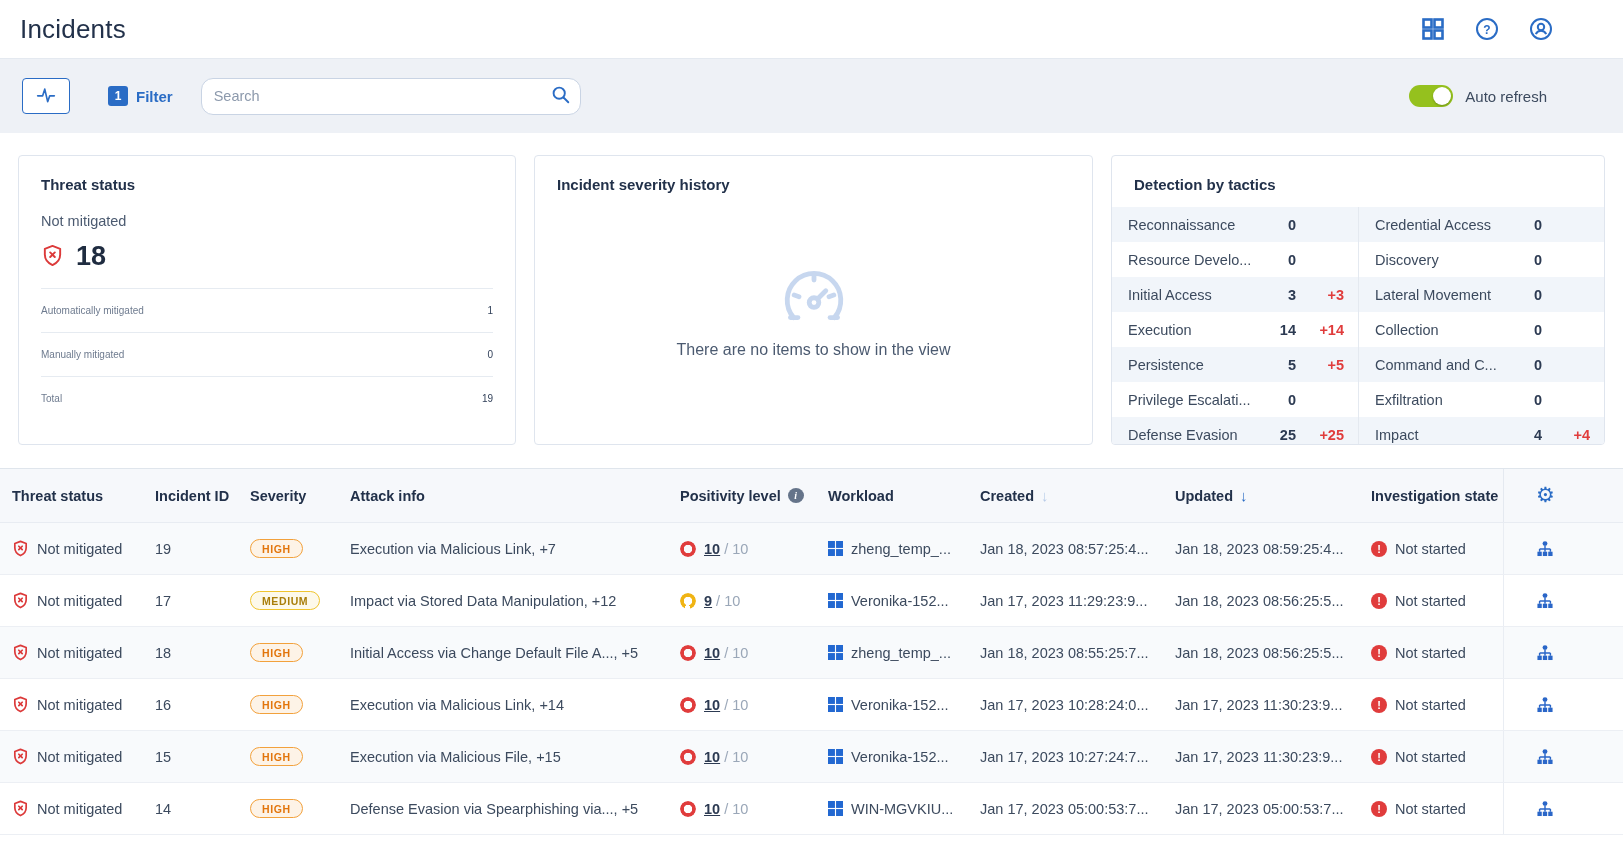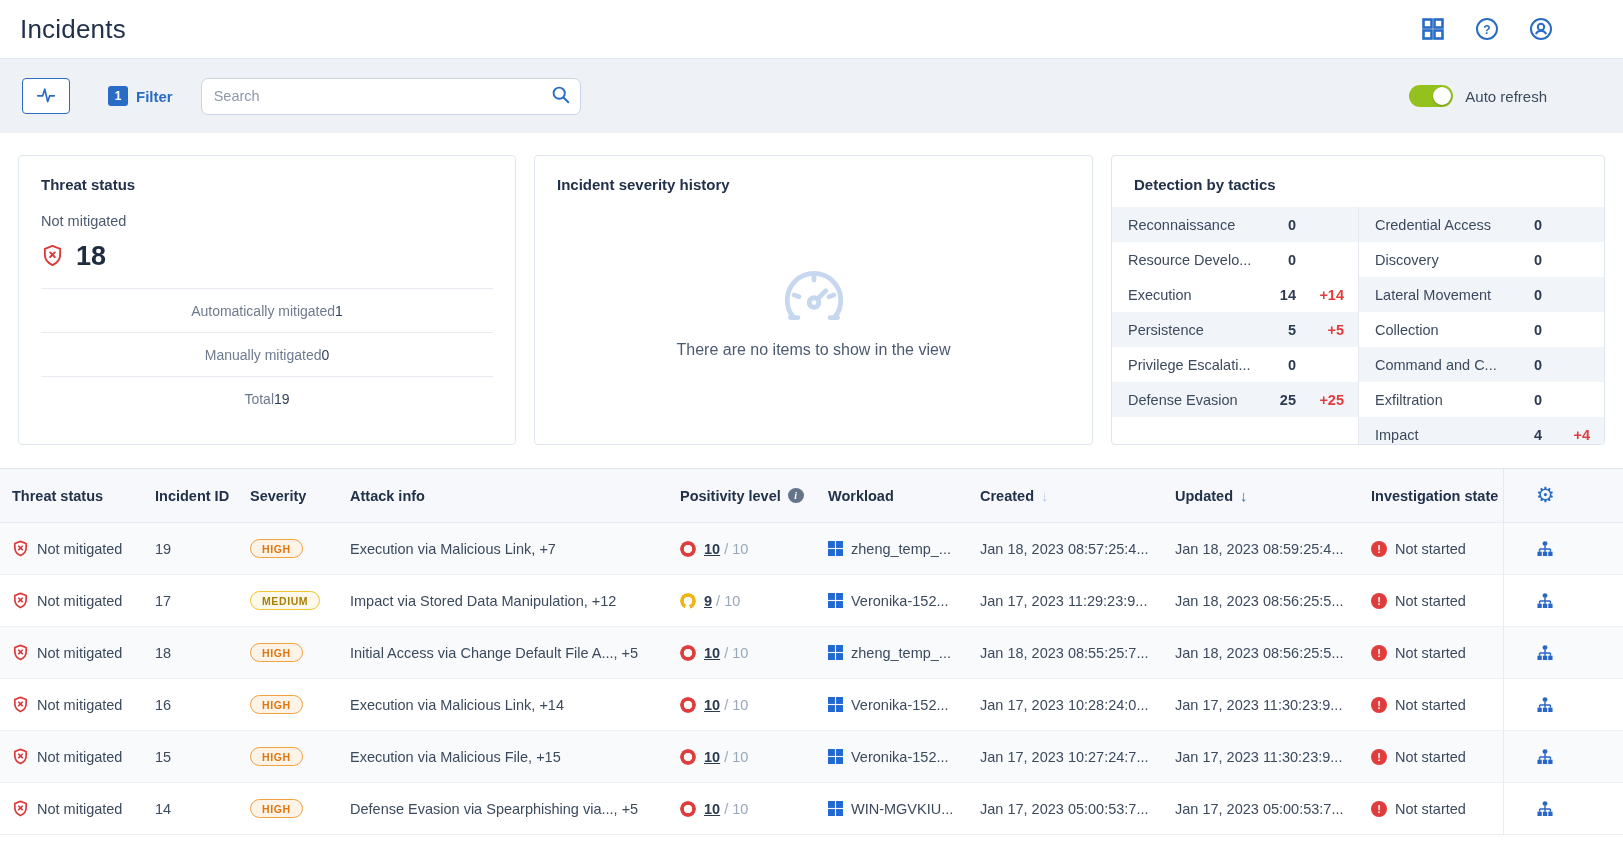--- a/index.html
+++ b/index.html
@@ -25,21 +25,21 @@
     display:flex; align-items:center; justify-content:center; cursor:pointer;
   }
   .filter { display:flex; align-items:center; gap:8px; margin-left:38px; cursor:pointer; }
   .filter-badge {
     width:20px; height:20px; background:#2a6cc5; color:#fff; border-radius:3px;
     font-size:12px; font-weight:700; display:flex; align-items:center; justify-content:center;
   }
   .filter-label { color:#2a6cc5; font-size:15px; font-weight:700; }
   .search-box {
     margin-left:28px; width:380px; height:37px; background:#fff; border:1px solid #c9d4e4;
-    border-radius:7px; display:flex; align-items:center; padding:0 10px 0 12px;
+    border-radius:12px; display:flex; align-items:center; padding:0 10px 0 12px;
   }
   .search-box input {
     flex:1; border:none; outline:none; font-size:14.5px; color:#3c4a5e;
     font-family:"Liberation Sans","DejaVu Sans",sans-serif; background:transparent;
   }
   .search-box input::placeholder { color:#8c99ac; }
   .auto-refresh { margin-left:auto; display:flex; align-items:center; gap:12px; padding-right:58px; }
   .toggle {
     width:44px; height:22px; border-radius:11px; background:#95c11e; position:relative;
     cursor:pointer; display:inline-block;
@@ -54,22 +54,22 @@
   .card {
     background:#fff; border:1px solid #dfe5ee; border-radius:4px; height:290px; overflow:hidden;
     position:relative;
   }
   .card-title { font-size:15px; font-weight:700; color:#22314a; }
   .card-threat { width:498px; padding:20px 22px 0 22px; }
   .threat-primary-label { margin-top:20px; font-size:14.5px; color:#4b5a70; }
   .threat-big { display:flex; align-items:center; gap:12px; margin-top:12px; padding-bottom:16px; }
   .threat-big-value { font-size:27px; font-weight:700; color:#1f2c40; }
   .stat-row {
-    display:flex; justify-content:center; align-items:center; height:44px;
-    border-top:1px solid #e6ebf1; font-size:14px;
+    display:flex; justify-content:space-between; align-items:center; height:44px;
+    border-top:1px solid #e6ebf1; font-size:10px;
   }
   .stat-label { color:#6e7b8f; }
   .stat-value { color:#32415a; }
   .card-history { width:559px; padding:20px 22px; }
   .empty-state { position:absolute; left:0; right:0; top:108px; text-align:center; }
   .empty-text { margin-top:14px; font-size:16px; color:#4b5a70; }
   .card-tactics { width:559px; flex:1; }
   .card-tactics .card-title { padding:20px 22px 14px 22px; display:block; }
   .tactics-grid { display:flex; }
   .tactics-col { width:50%; }
@@ -247,20 +247,25 @@
           <div class="tactic-row alt">
     <span class="t-name">Reconnaissance</span>
     <span class="t-count">0</span>
     <span class="t-delta"></span>
   </div>
           <div class="tactic-row">
     <span class="t-name">Resource Develo...</span>
     <span class="t-count">0</span>
     <span class="t-delta"></span>
   </div>
+          <div class="tactic-row alt">
+    <span class="t-name">Initial Access</span>
+    <span class="t-count">3</span>
+    <span class="t-delta">+3</span>
+  </div>
           <div class="tactic-row">
     <span class="t-name">Execution</span>
     <span class="t-count">14</span>
     <span class="t-delta">+14</span>
   </div>
           <div class="tactic-row alt">
     <span class="t-name">Persistence</span>
     <span class="t-count">5</span>
     <span class="t-delta">+5</span>
   </div>

